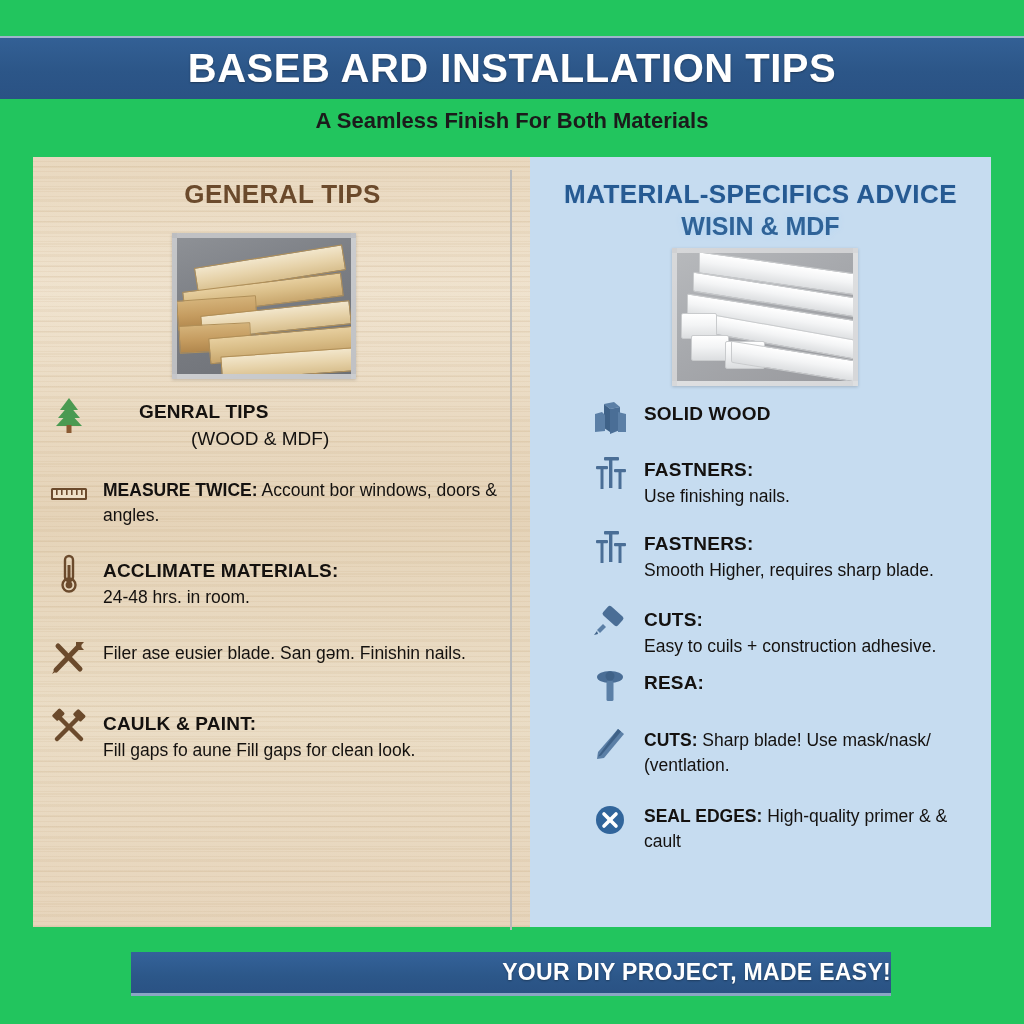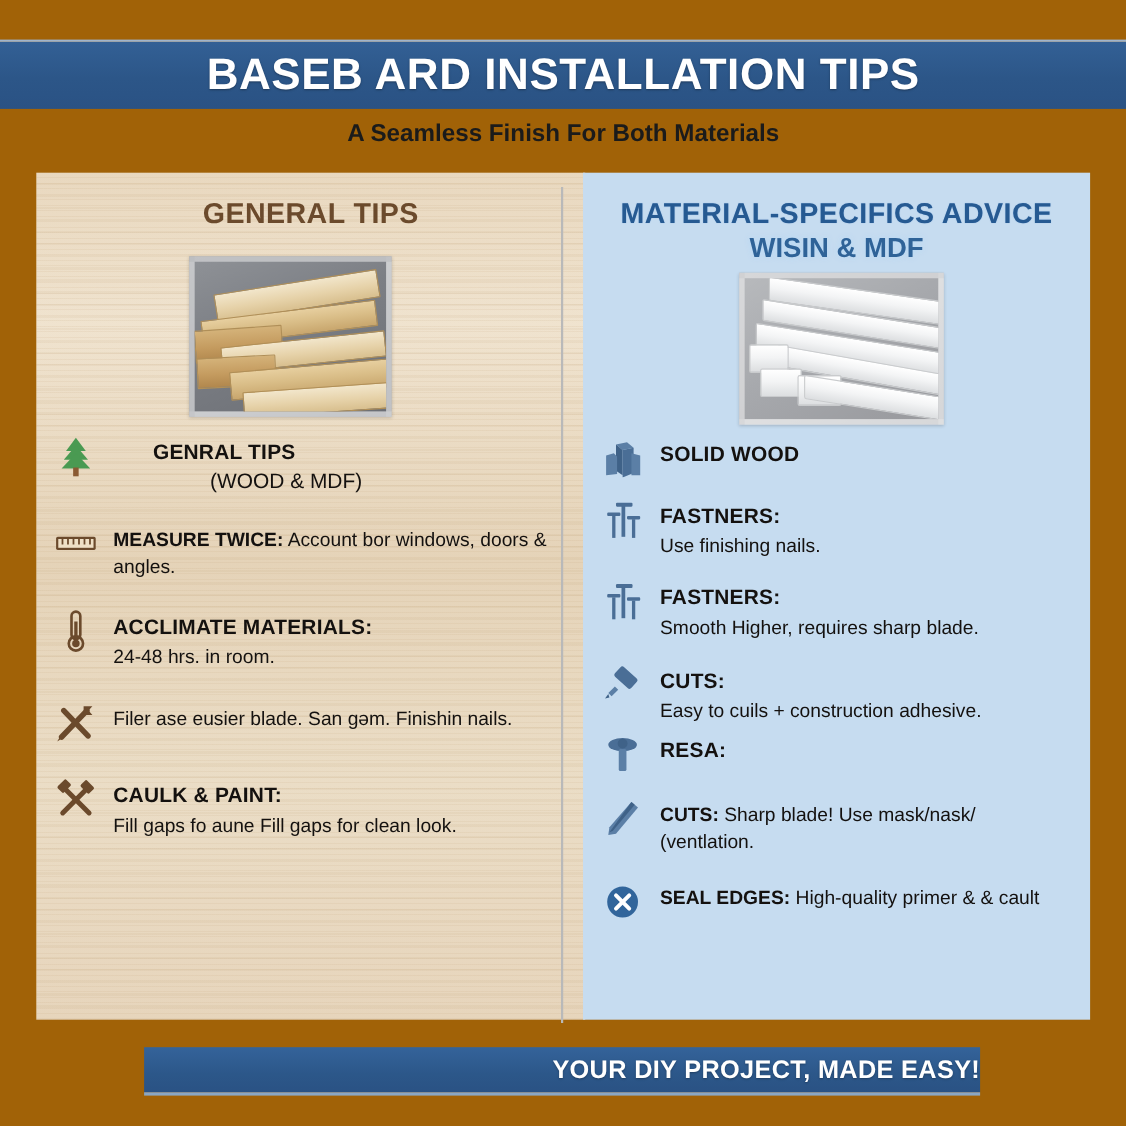--- a/index.html
+++ b/index.html
@@ -9,21 +9,21 @@
     height: 1024px;
     background: #ffffff;
     font-family: "Liberation Sans", sans-serif;
     overflow: hidden;
   }
 
   #page {
     position: relative;
     width: 1024px;
     height: 1024px;
-    background: #a16207;
+    background: #22c55e;
   }
 
   
   .header-band {
     position: absolute;
     left: 0;
     top: 36px;
     width: 1024px;
     height: 63px;
     background: linear-gradient(180deg, #336095 0%, #2c5688 55%, #2a5284 100%);
@@ -150,21 +150,21 @@
     border: 1px solid #c9cbcd;
     border-radius: 2px;
   }
 
   
   .tips {
     position: absolute;
     left: 0; right: 0;
   }
   .tips-left  { top: 236px; padding: 0 16px 0 14px; }
-  .tips-right { top: 238px; padding: 0 14px 0 14px; }
+  .tips-right { top: 238px; padding: 0 14px 0 14px; margin-left: 44px; }
 
   .tip-row {
     display: flex;
     align-items: flex-start;
     gap: 12px;
   }
 
   .tip-icon {
     flex: 0 0 44px;
     width: 44px;

